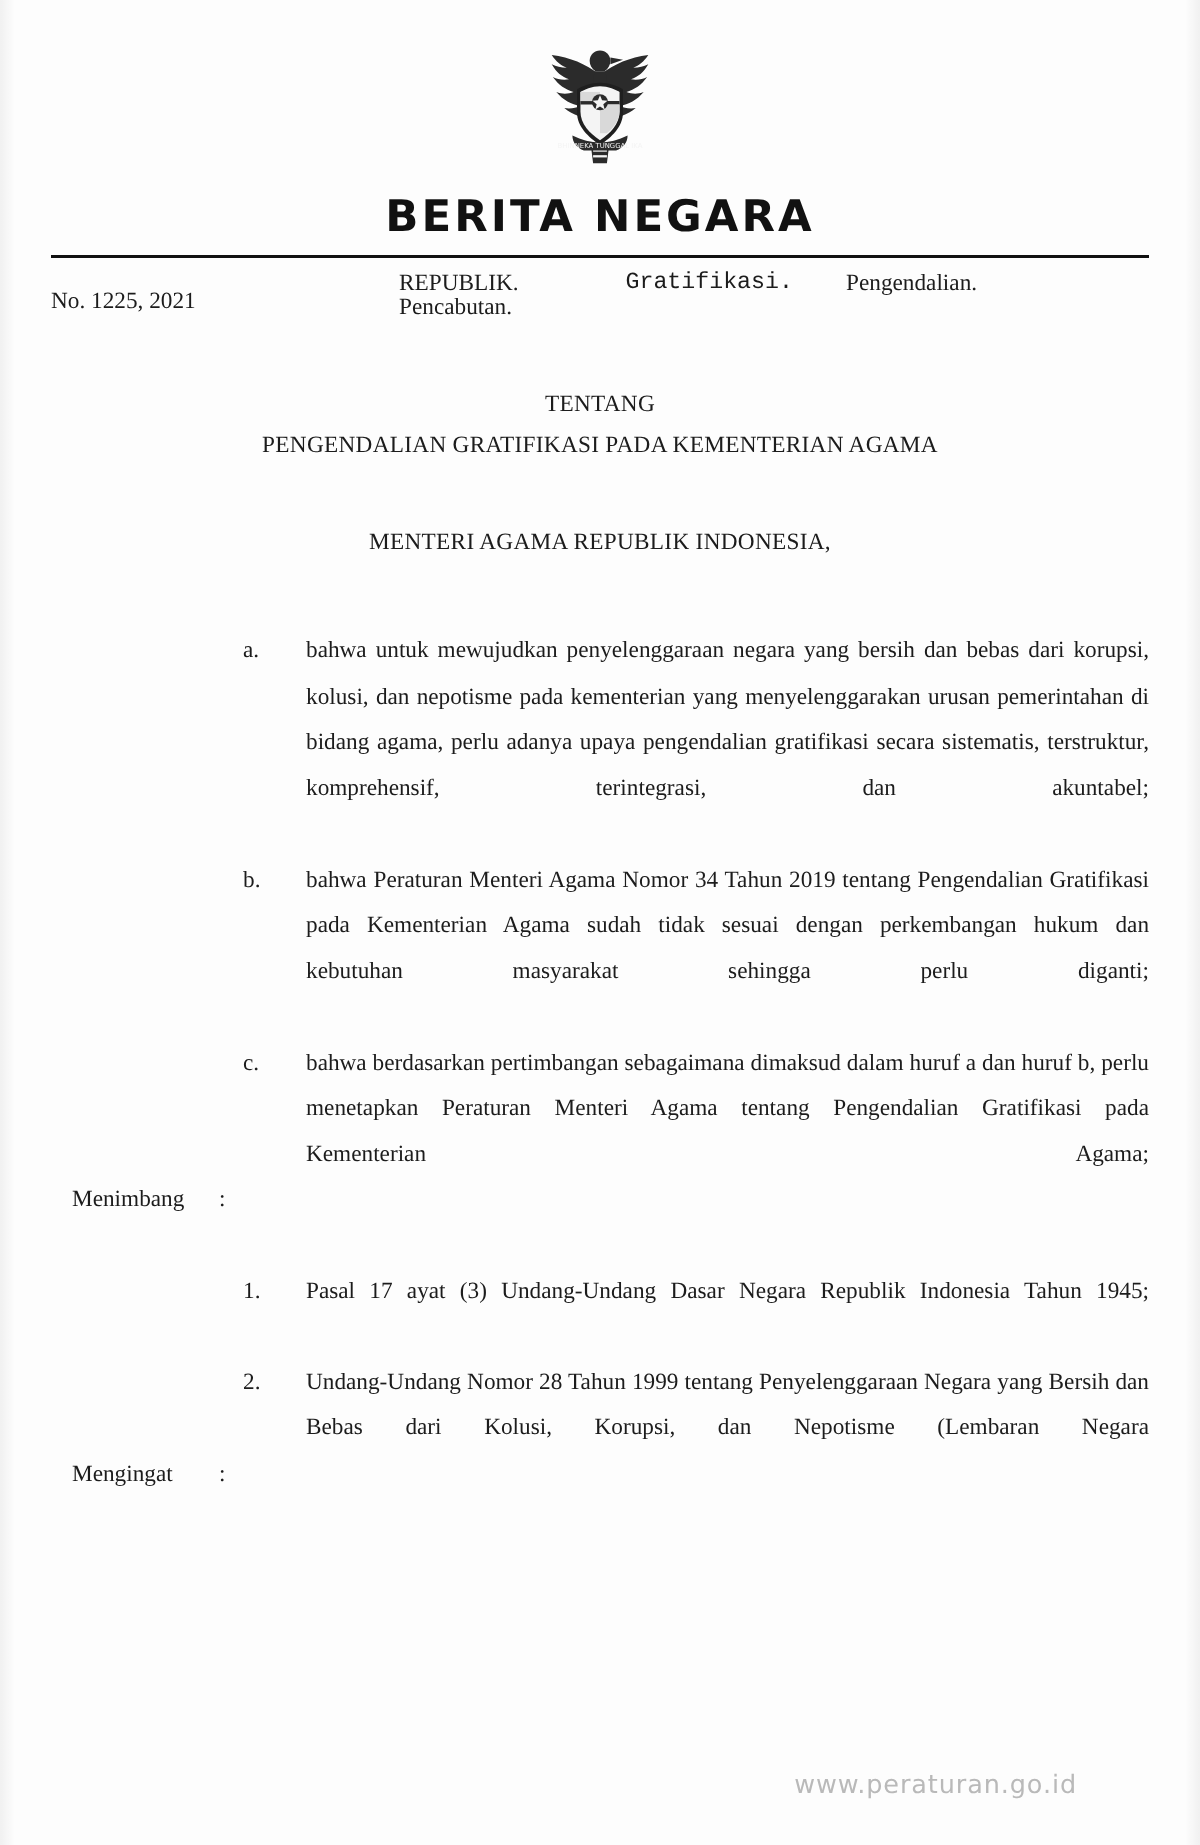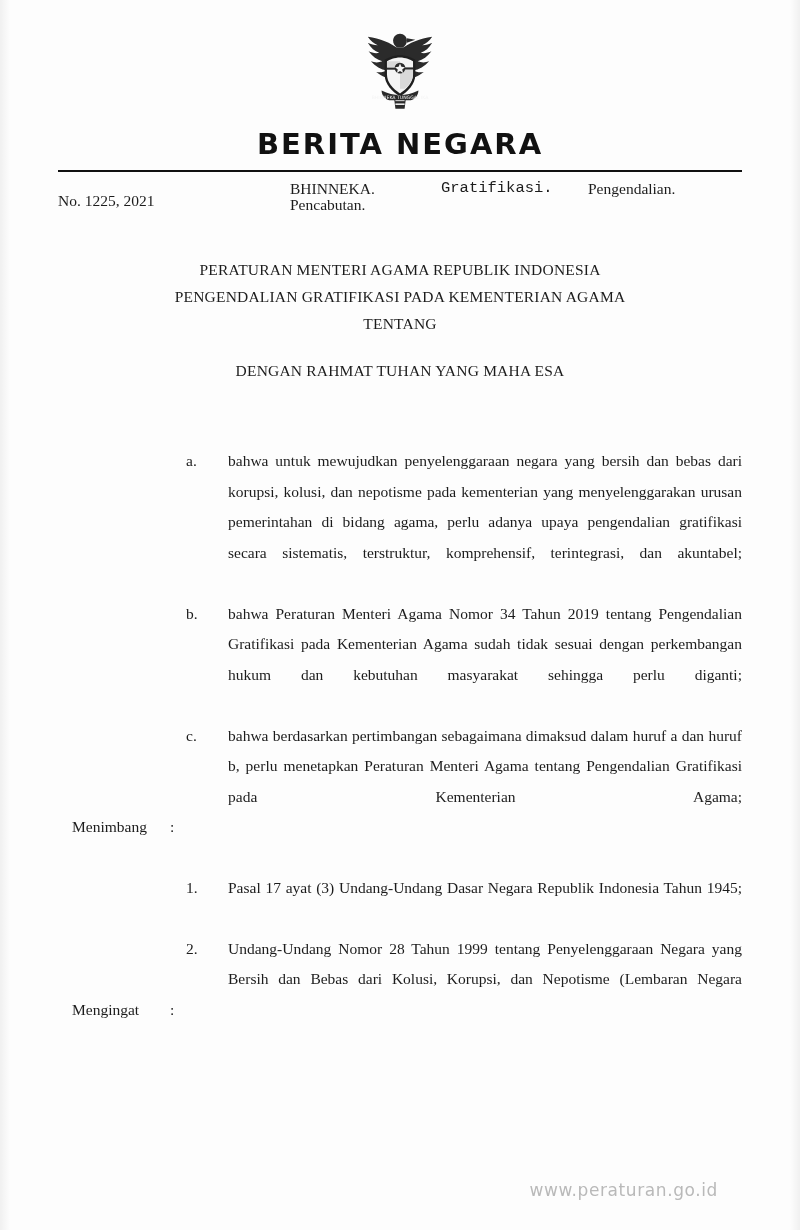--- a/index.html
+++ b/index.html
@@ -14,21 +14,21 @@
     color: #1a1a1a;
     position: relative;
     overflow: hidden;
   }
   .page {
     position: relative;
     width: 800px;
     height: 1230px;
     background: #fdfdfd;
     box-sizing: border-box;
-    padding: 0 58px;
+    padding: 0 34px;
   }
 
   
   .emblem-wrap {
     padding-top: 26px;
     display: flex;
     justify-content: center;
   }
   .emblem {
     width: 92px;
@@ -225,33 +225,32 @@
   </div>
 
   <div class="masthead">
     <div class="line1">BERITA NEGARA</div>
   </div>
 
   <div class="rule"></div>
 
   <div class="refrow">
     <span class="no">No. 1225, 2021</span>
-    <span class="kw1">BHINNEKA.</span>
+    <span class="kw1">REPUBLIK.</span>
     <span class="kw2">Gratifikasi.</span>
     <span class="kw3">Pengendalian.</span>
     <span class="kw4">Pencabutan.</span>
   </div>
 
   <div class="titleblock">
-    <span class="t">PERATURAN MENTERI AGAMA REPUBLIK INDONESIA</span>
+    <span class="t">TENTANG</span>
     <span class="t">PENGENDALIAN GRATIFIKASI PADA KEMENTERIAN AGAMA</span>
-    <span class="t">TENTANG</span>
     <div class="gap-1"></div>
-    <span class="t">DENGAN RAHMAT TUHAN YANG MAHA ESA</span>
     <div class="gap-2"></div>
+    <span class="t">MENTERI AGAMA REPUBLIK INDONESIA,</span>
   </div>
 
   <div class="clauses">
 
     <div class="section">
       <div class="sec-label">Menimbang</div>
       <div class="sec-colon">:</div>
       <div class="sec-items">
         <div class="item">
           <div class="item-marker">a.</div>

